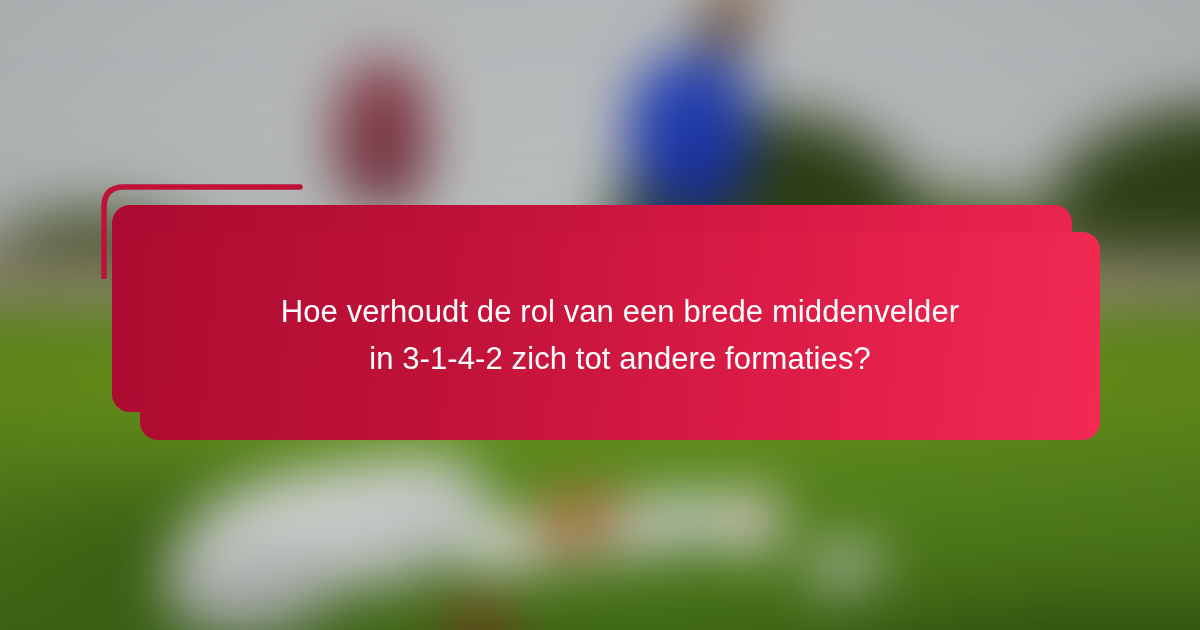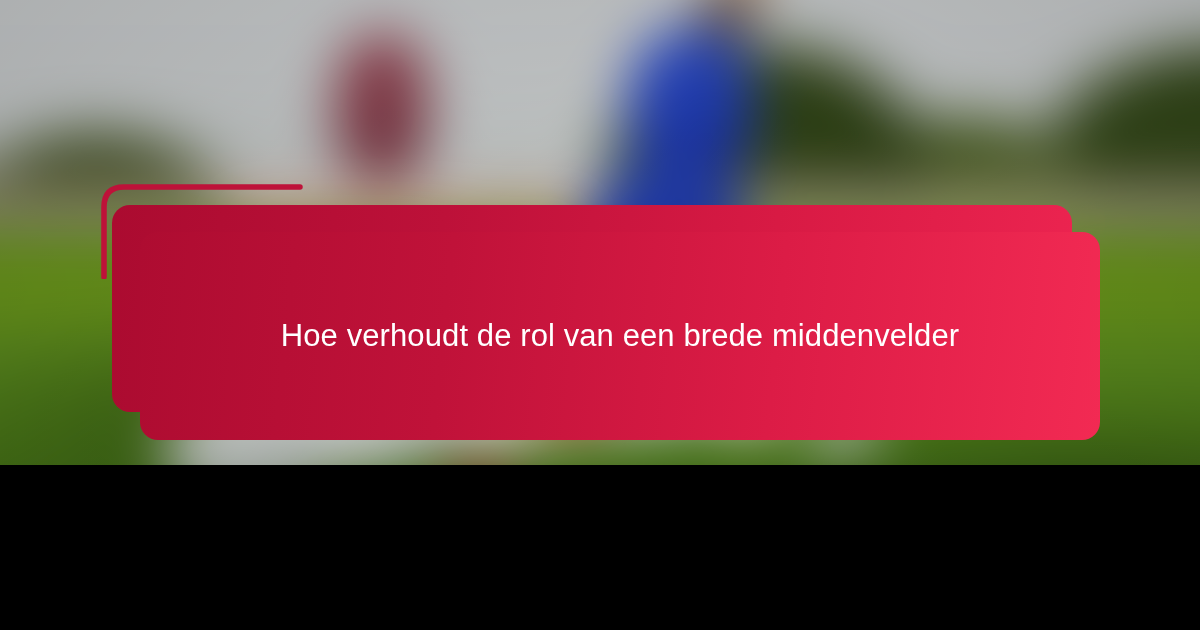--- a/index.html
+++ b/index.html
@@ -4,21 +4,21 @@
 <title>Social Card</title>
 <style>
   html, body {
     margin: 0;
     padding: 0;
     background: #000;
   }
   #stage {
     position: relative;
     width: 1200px;
-    height: 465px;
+    height: 630px;
     overflow: hidden;
     font-family: "Liberation Sans", "DejaVu Sans", sans-serif;
     background: #ef4444;
   }
 
   
   .bg-photo {
     position: absolute;
     inset: -60px;
     filter: blur(26px) saturate(1.05);
@@ -298,15 +298,16 @@
 
   <svg class="card-bracket" viewBox="0 0 206 96">
     <path d="M 4 94 L 4 24 Q 4 4 24 4 L 200 4" fill="none" stroke="#BE1239" stroke-width="5.5" stroke-linecap="round"></path>
   </svg>
 
   <div class="card-back"></div>
   <div class="card-front"></div>
 
   <div class="headline">
     <span class="headline-line">Hoe verhoudt de rol van een brede middenvelder</span>
+    <span class="headline-line">in 3-1-4-2 zich tot andere formaties?</span>
   </div>
 
 </div>
 
 </body></html>

